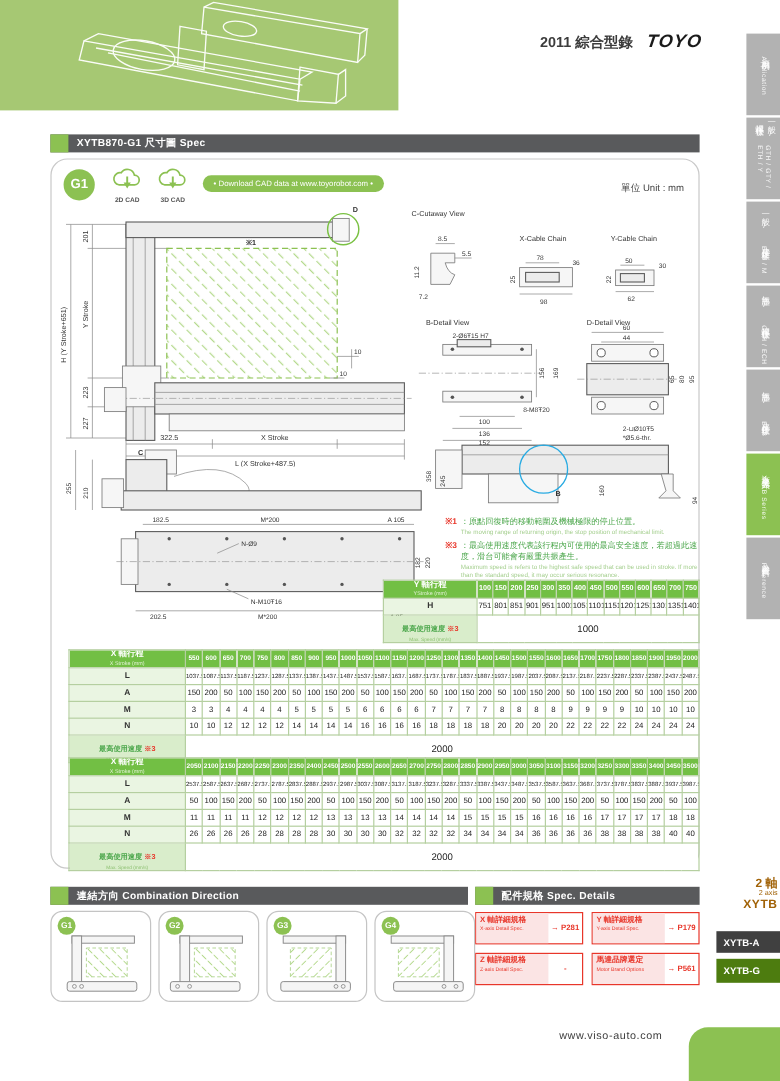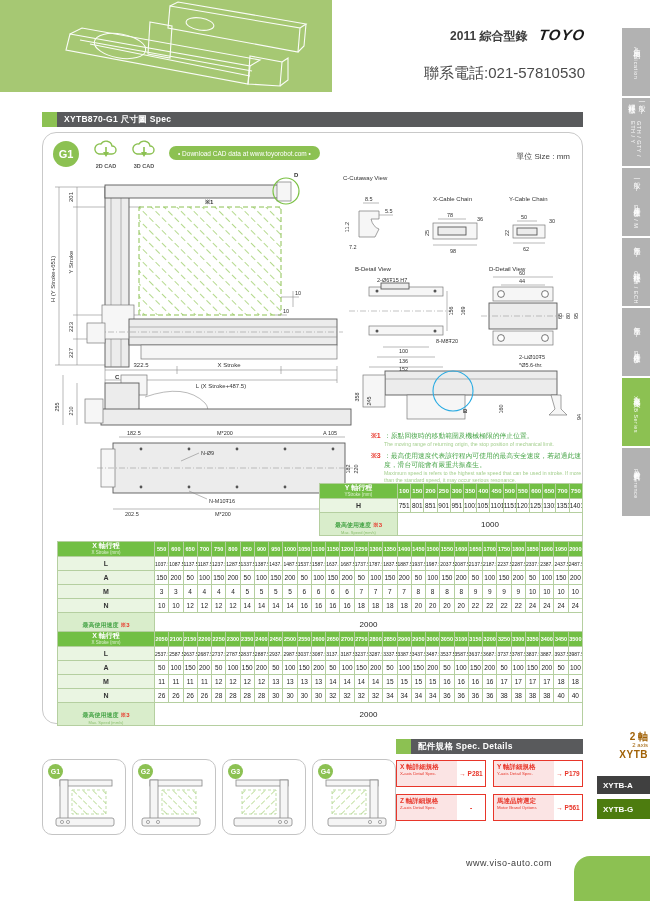--- a/index.html
+++ b/index.html
@@ -116,21 +116,20 @@
         <polygon points="150,22 172,26 170,58 148,54"></polygon>
         <ellipse cx="120" cy="46" rx="26" ry="12" transform="rotate(10 120 46)"></ellipse>
       </g>
     </svg>
   </div>
 
   <div id="catalog-line">
     <span>2011 綜合型錄</span>
     <span id="brand-logo">TOYO</span>
   </div>
-  <div id="phone-line">聯系電話:021-57810530</div>
 
   <div id="sidebar-tabs">
       <div class="side-tab">
         <span class="tab-zh">應用例</span>
         <span class="tab-en">Application</span>
       </div>
       <div class="side-tab">
         <span class="tab-zh">一般 / 螺桿仕樣</span>
         <span class="tab-en">GTH / GTY / ETH / Y</span>
       </div>
@@ -182,21 +181,21 @@
     </div>
     <div id="cad-3d" class="cad-icon">
       <svg width="30" height="20" viewBox="0 0 30 20">
         <path d="M8 15 a5 5 0 1 1 2-10 a6 6 0 0 1 11 2 a4 4 0 0 1 0 8 z" fill="#fff" stroke="#8cc152" stroke-width="1.4"></path>
         <line x1="15" y1="8" x2="15" y2="15" stroke="#8cc152" stroke-width="1.6"></line>
         <polygon points="12,13 18,13 15,18" fill="#8cc152"></polygon>
       </svg>
       <div class="cad-label">3D CAD</div>
     </div>
     <div id="download-pill">• Download CAD data at www.toyorobot.com •</div>
-    <div id="unit-label">單位 Size : mm</div>
+    <div id="unit-label">單位 Unit : mm</div>
 
     <svg id="svg-main" width="300" height="222" viewBox="0 0 300 222">
       <defs>
         <pattern id="hatch" width="9" height="9" patternUnits="userSpaceOnUse" patternTransform="rotate(-45)">
           <line x1="0" y1="0" x2="0" y2="9" stroke="#b4d98c" stroke-width="2" stroke-dasharray="6 3"></line>
         </pattern>
       </defs>
 
       <line class="dline" x1="12" y1="20" x2="12" y2="198"></line>
       <line class="dline" x1="30" y1="20" x2="30" y2="198"></line>
@@ -878,20 +877,24 @@
             <td class="speed-label">
               <div><span class="speed-zh">最高使用速度 </span><span class="speed-mark">※3</span></div>
               <div class="speed-en">Max. Speed (mm/s)</div>
             </td>
             <td colspan="30" class="speed-val">2000</td>
           </tr>
         </tbody>
       </table>
   </div>
 
+  <div id="combo-bar" class="section-bar">
+    <div class="section-accent"></div>
+    <div class="section-title">連結方向 Combination Direction</div>
+  </div>
   <div id="combo-cards">
       <div class="combo-card">
         <div class="combo-badge">G1</div>
         <svg width="80" height="60" viewBox="0 0 80 60">
           <defs>
             <pattern id="mh0" width="7" height="7" patternUnits="userSpaceOnUse" patternTransform="rotate(-45)">
               <line x1="0" y1="0" x2="0" y2="7" stroke="#b4d98c" stroke-width="1.6" stroke-dasharray="4 2"></line>
             </pattern>
           </defs>
           <g>

